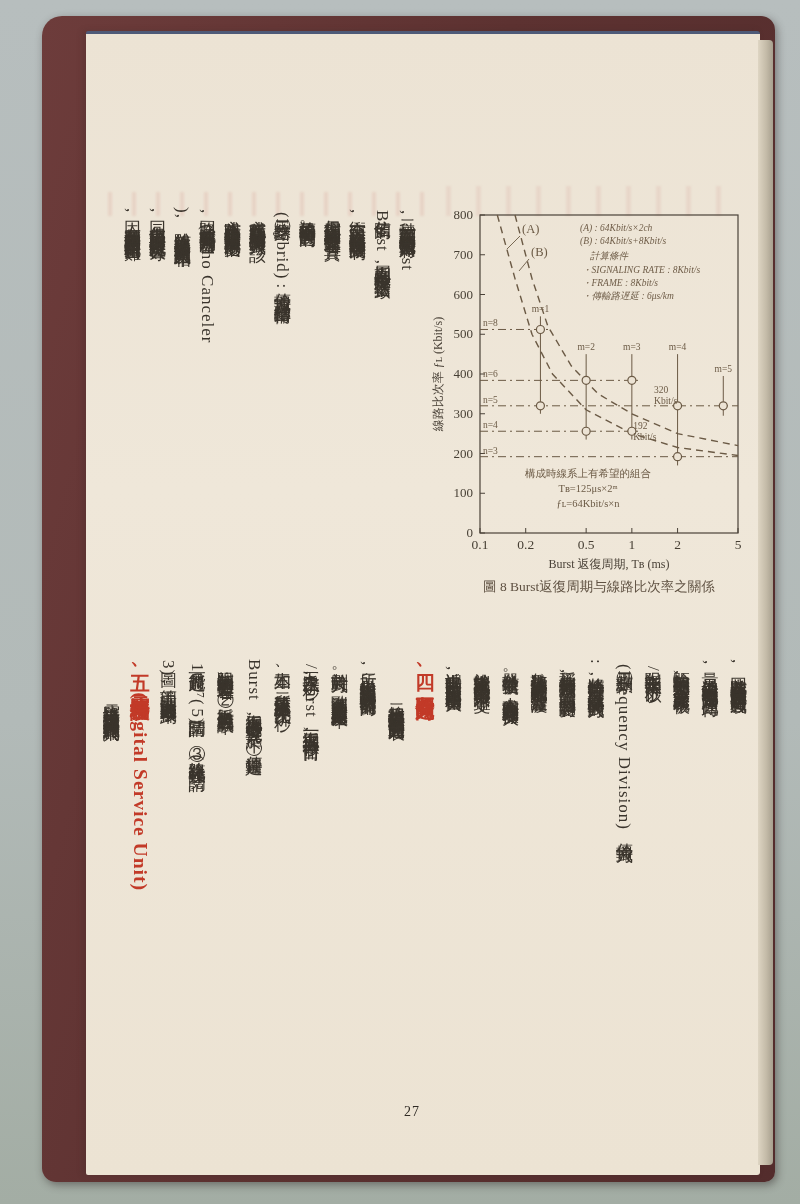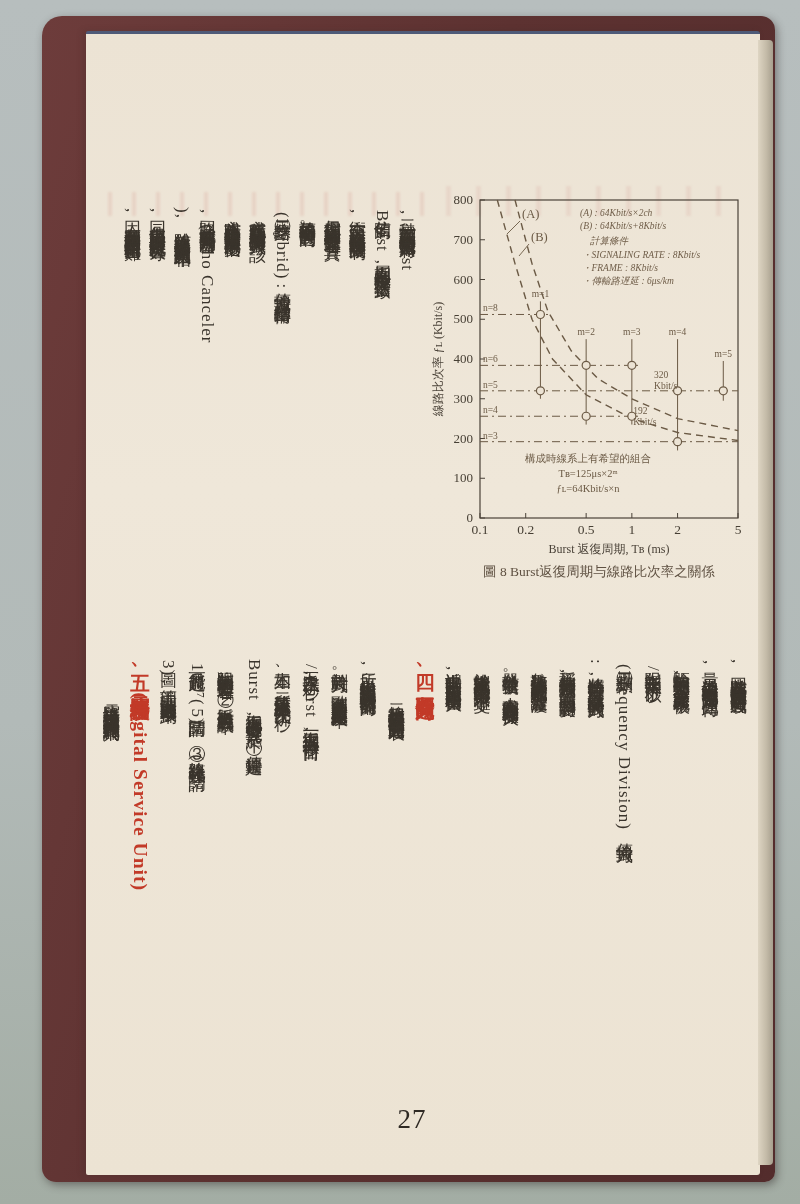--- a/index.html
+++ b/index.html
@@ -20,23 +20,23 @@
          border-radius:0 4px 4px 0;}
   .vtext{position:absolute;writing-mode:vertical-rl;text-orientation:mixed;
          color:var(--ink,#3a342c);}
   .vtext p{margin:0;padding:0;}
   .toptext{left:32px;top:173px;width:302px;height:436px;
            font-size:17px;line-height:25px;letter-spacing:1px;}
   .bottomtext{left:10px;top:625px;width:656px;height:458px;
               font-size:17px;line-height:28.5px;letter-spacing:1px;}
   .head{font-weight:bold;font-size:19.5px;color:var(--red,#c23a28);}
   .ind{text-indent:1.9em;}
-  .chart{position:absolute;left:344px;top:152px;width:320px;height:400px;text-decoration:underline;}
+  .chart{position:absolute;left:344px;top:167px;width:320px;height:400px;text-decoration:underline;}
   .pagenum{position:absolute;left:276px;top:1070px;width:100px;text-align:center;
-           font-size:27px;color:#2f2a24;letter-spacing:1px;}
+           font-size:14px;color:#2f2a24;letter-spacing:1px;}
   
   .bleed{position:absolute;filter:blur(1.3px);opacity:.5;pointer-events:none;}
   .bleed.b1{left:22px;top:158px;width:320px;height:24px;
             background:repeating-linear-gradient(90deg,rgba(197,112,104,.30) 0 4px,transparent 4px 24px);}
   .bleed.b2{left:360px;top:152px;width:300px;height:30px;
             background:repeating-linear-gradient(90deg,rgba(190,105,100,.22) 0 5px,transparent 5px 30px);}
   
   svg text{font-family:"Liberation Serif","DejaVu Serif",serif;}
   .tick{font-size:13px;fill:#463f34;}
   .xtick{font-size:13.5px;fill:#463f34;}

